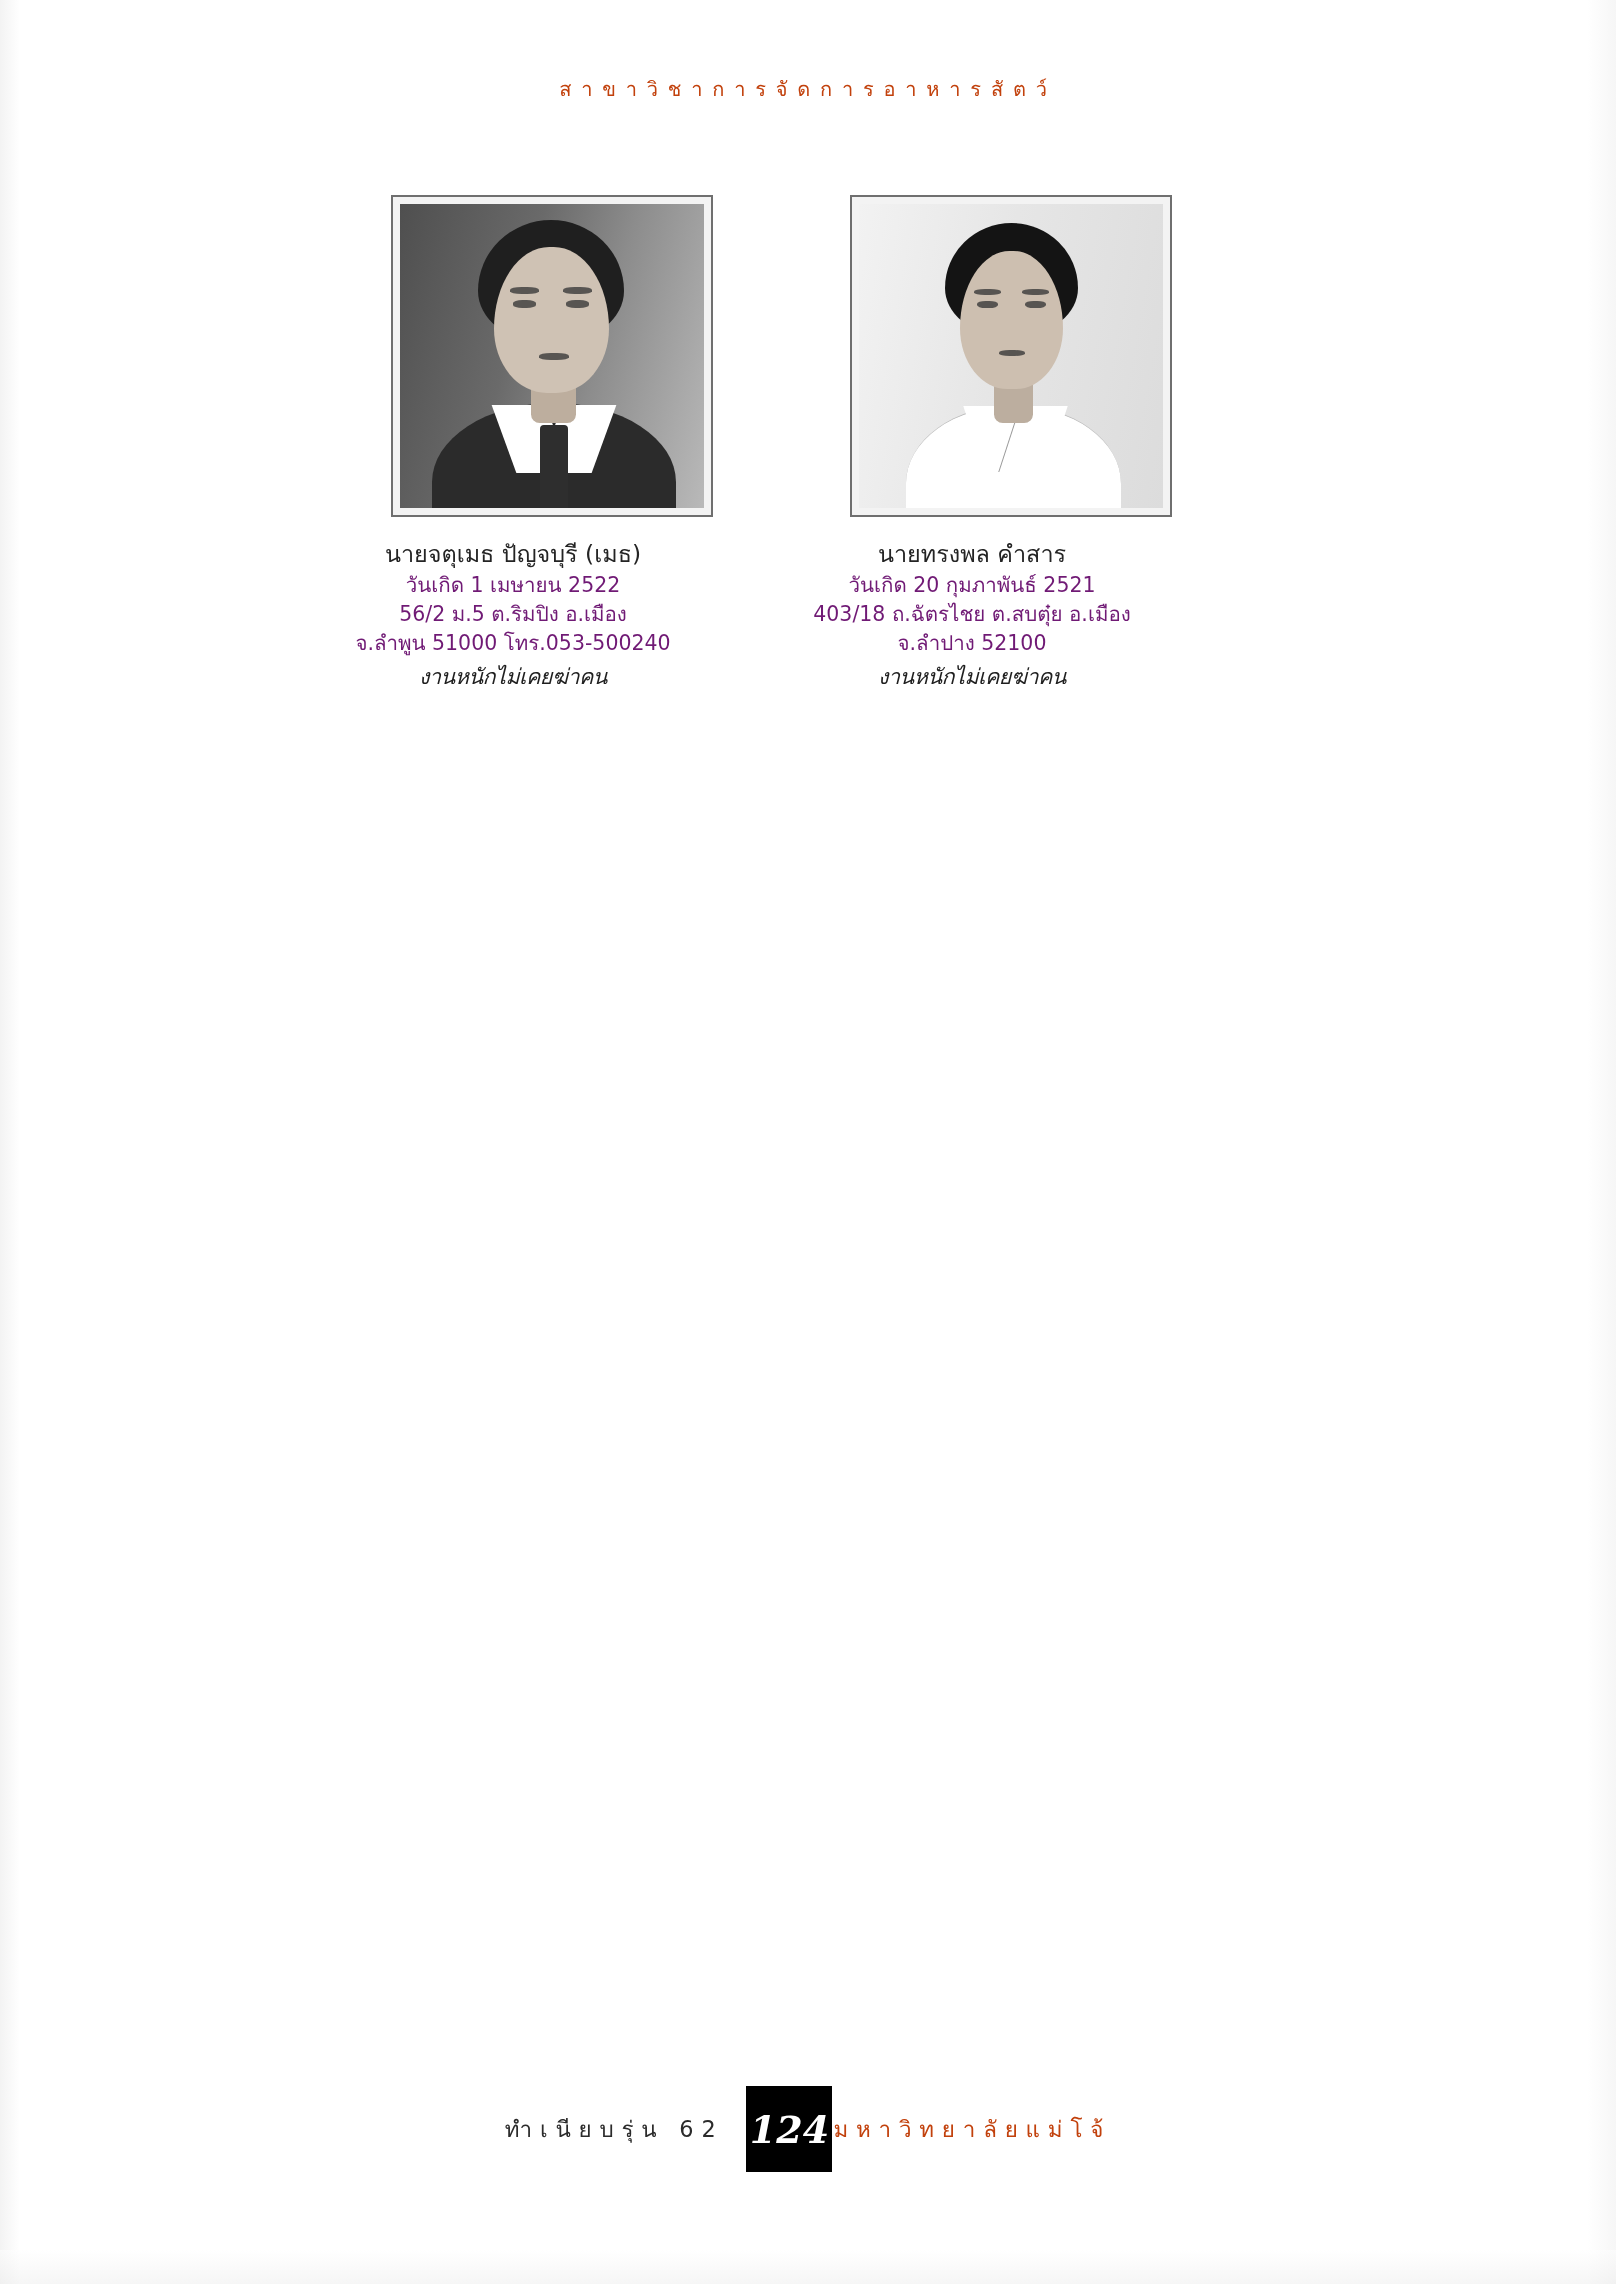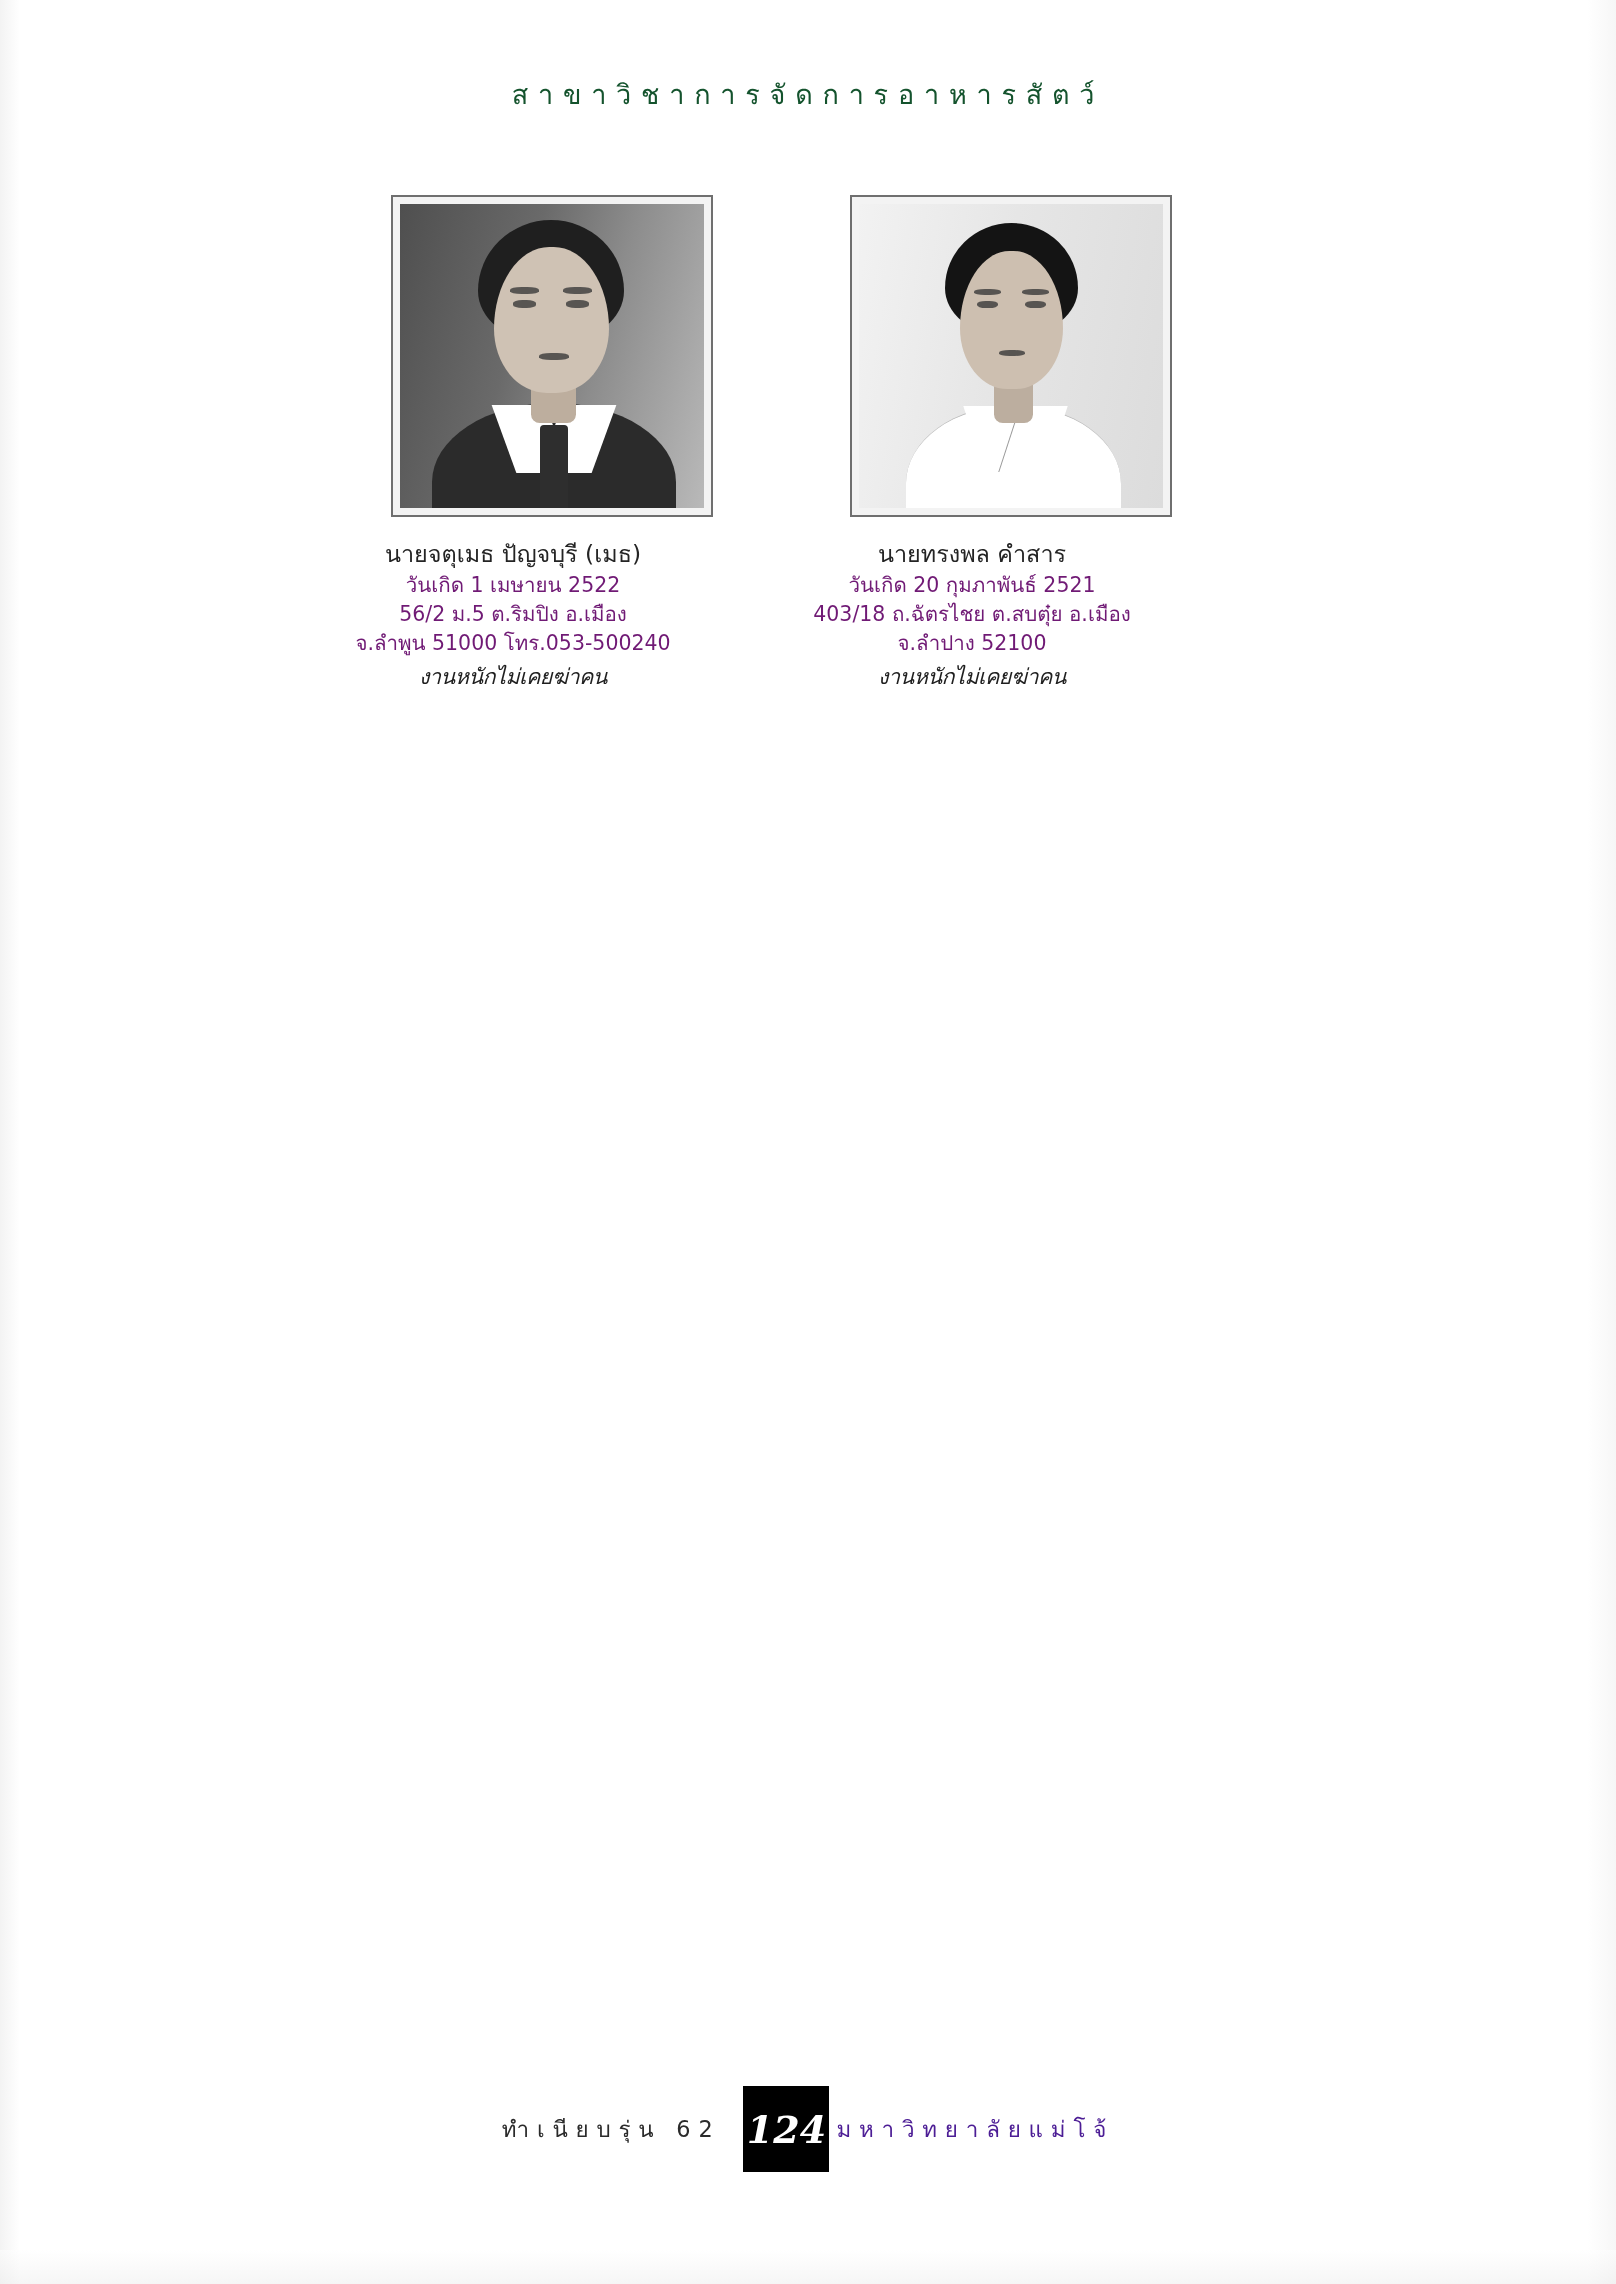--- a/index.html
+++ b/index.html
@@ -51,23 +51,23 @@
   
   .header {
     position: absolute;
     left: 0;
     top: 73px;
     width: 1616px;
     text-align: center;
   }
   .header-title {
     display: inline-block;
-    font-size: 27px;
+    font-size: 20px;
     letter-spacing: 9.8px;
-    color: #14532d;
+    color: #c2410c;
     font-family: "DejaVu Sans", "Liberation Sans", sans-serif;
     white-space: nowrap;
   }
 
   
   .entries {
     position: absolute;
     left: 342px;
     top: 195px;
     width: 927px;
@@ -227,23 +227,23 @@
     align-items: center;
     justify-content: center;
     font-family: "DejaVu Serif", "Liberation Serif", serif;
     font-style: italic;
     font-weight: bold;
     font-size: 38px;
   }
   .footer-right {
     font-size: 22.4px;
     letter-spacing: 7.8px;
-    color: #4c1d95;
-    white-space: nowrap;
-    padding-left: 7px;
+    color: #c2410c;
+    white-space: nowrap;
+    padding-left: 1px;
   }
 </style>
 </head>
 <body>
 
 <div class="page">
 
   <div class="scan-edge-left"></div>
   <div class="scan-edge-right"></div>
   <div class="scan-edge-bottom"></div>

